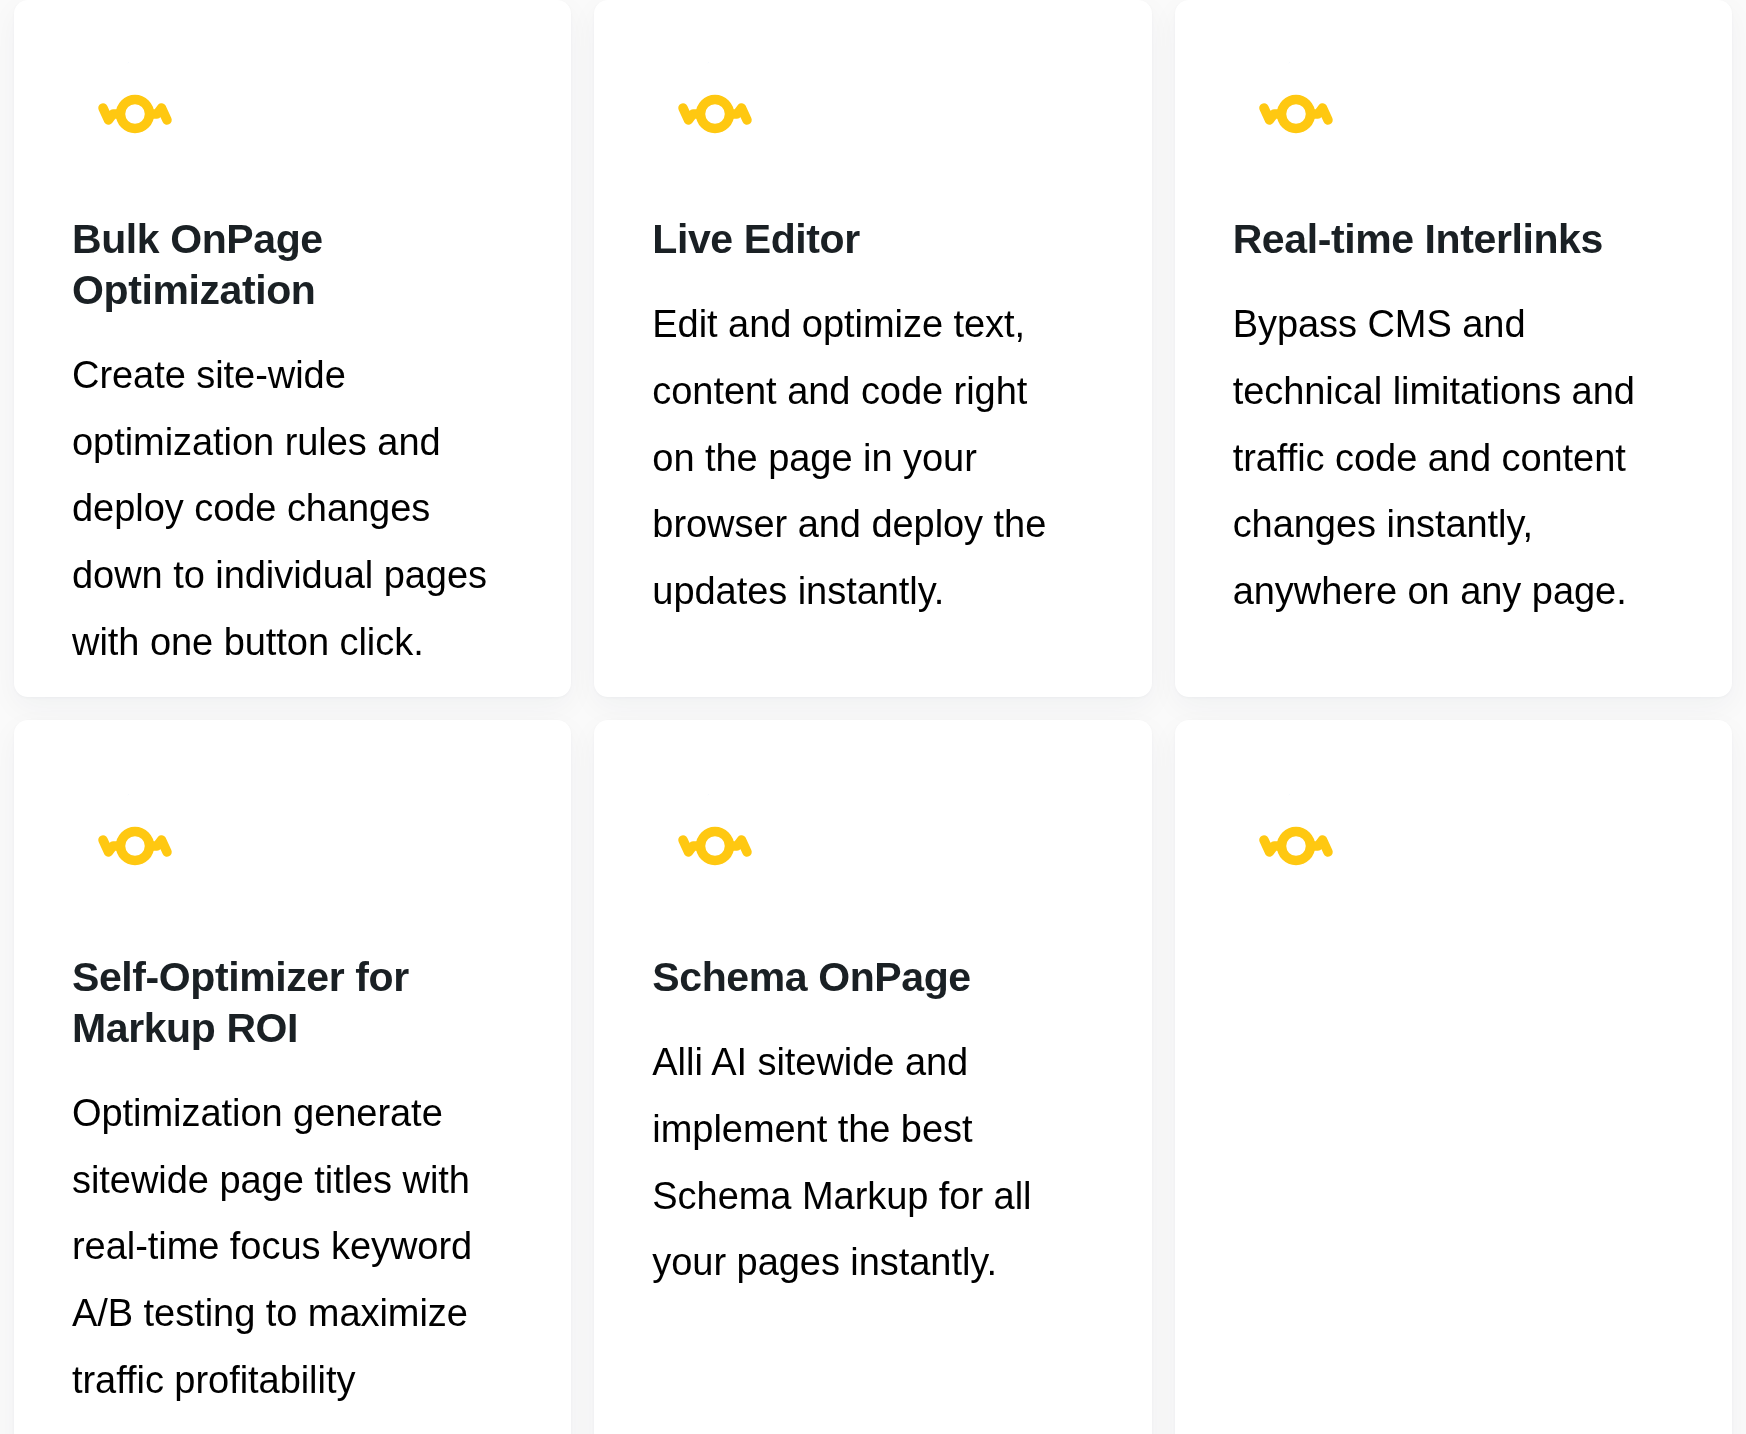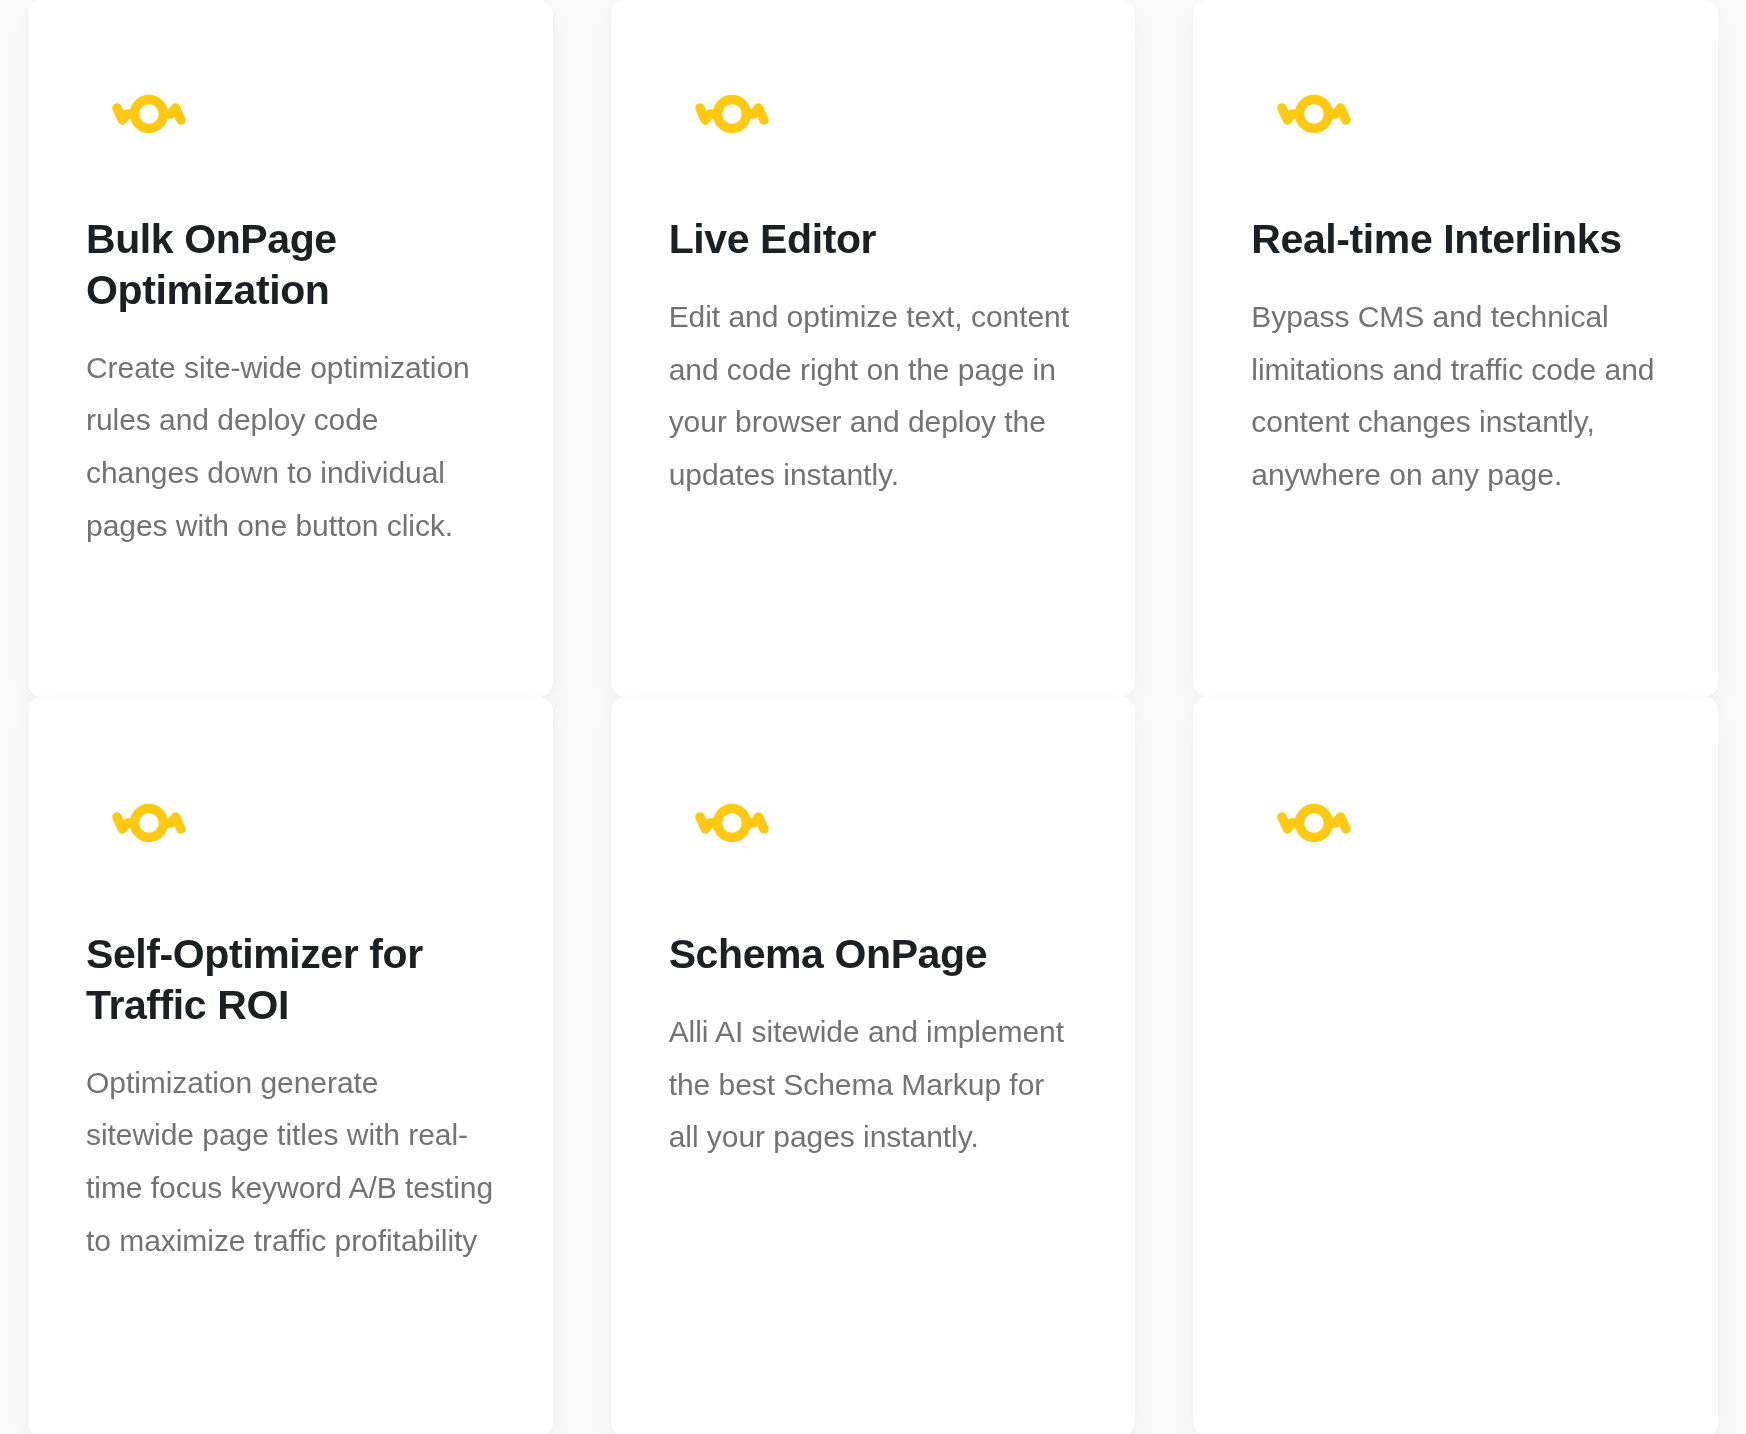--- a/index.html
+++ b/index.html
@@ -15,23 +15,24 @@
     font-family: "Liberation Sans", "DejaVu Sans", sans-serif;
     -webkit-font-smoothing: antialiased;
   }
 
   .features-grid {
     display: grid;
     grid-template-columns: repeat(3, 1fr);
     grid-template-rows: 697px 740px;
     column-gap: 58px;
     row-gap: 0px;
-    padding: 0 28px;
+    padding: 0 14px;
     width: 1746px;
     height: 1102px;
+    gap: 23px;
   }
 
   .feature-card {
     background: #ffffff;
     border-radius: 14px;
     padding: 60px 58px 40px 58px;
     box-shadow: 0 1px 3px rgba(24, 39, 75, 0.035),
                 0 10px 30px rgba(24, 39, 75, 0.045);
     overflow: hidden;
     position: relative;
@@ -57,25 +58,25 @@
     font-size: 41px;
     line-height: 1.24;
     font-weight: 700;
     letter-spacing: -0.4px;
     color: #1a2024;
     margin-bottom: 26px;
     max-width: 400px;
   }
 
   .feature-desc {
-    font-size: 30px;
+    font-size: 38px;
     line-height: 1.76;
     font-weight: 400;
     letter-spacing: -0.05px;
-    color: #737373;
+    color: #000000;
     max-width: 420px;
   }
 </style>
 </head>
 <body>
 
 <main class="features-grid">
 
   <section class="feature-card">
     <span class="feature-icon-wrap">
@@ -178,21 +179,21 @@
             <rect x="56" y="98" width="130" height="30" fill="#1a7ae8"></rect>
           </g>
         </g>
         <g fill="none" stroke="#ffc811" stroke-width="9.5" stroke-linecap="round" stroke-linejoin="round">
           <circle cx="63" cy="54" r="14.5"></circle>
           <path d="M48 54 L41 54 L36.5 60 L31 48"></path>
           <path d="M78 54 L85 54 L89.5 48 L95 60"></path>
         </g>
       </svg>
     </span>
-    <h3 class="feature-title">Self-Optimizer for Traffic ROI</h3>
+    <h3 class="feature-title">Self-Optimizer for Markup ROI</h3>
     <p class="feature-desc">Optimization generate sitewide page titles with real-time focus keyword A/B testing to maximize traffic profitability</p>
   </section>
 
   <section class="feature-card row2">
     <span class="feature-icon-wrap">
       <svg class="feature-icon" viewBox="0 0 126 108" xmlns="http://www.w3.org/2000/svg" aria-hidden="true">
         <defs>
           <clipPath id="hexclip5">
             <path d="M57 2.5 L112.5 34 Q120 38.5 120 47 L120 61 Q120 69.5 112.5 74 L69 99.5 Q63 103 57 99.5 L13.5 74 Q6 69.5 6 61 L6 47 Q6 38.5 13.5 34 Z"></path>
           </clipPath>

